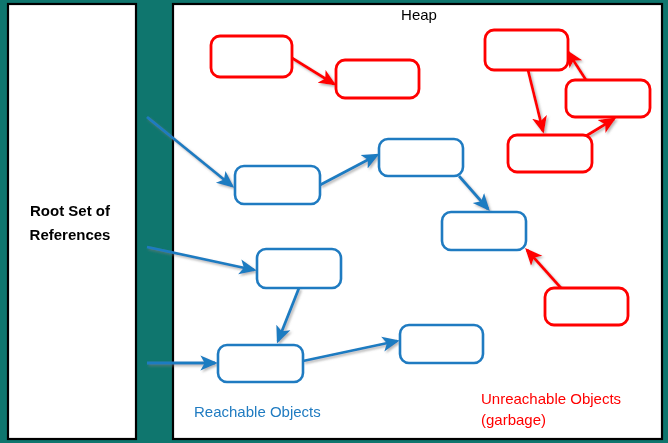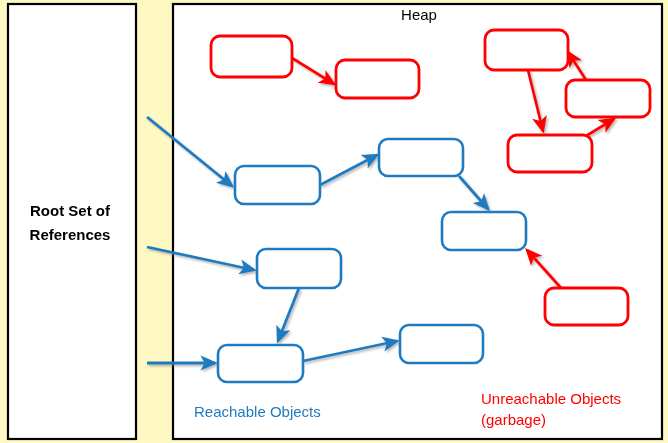--- a/index.html
+++ b/index.html
@@ -7,21 +7,21 @@
     padding: 0;
     background: #ffffff;
   }
   body {
     font-family: "Liberation Sans", sans-serif;
   }
   #canvas {
     position: relative;
     width: 668px;
     height: 443px;
-    background: #fef9c3;
+    background: #0f766e;
     overflow: hidden;
   }
   svg#diagram {
     position: absolute;
     left: 0;
     top: 0;
     width: 668px;
     height: 443px;
   }
   .panel-rect {

